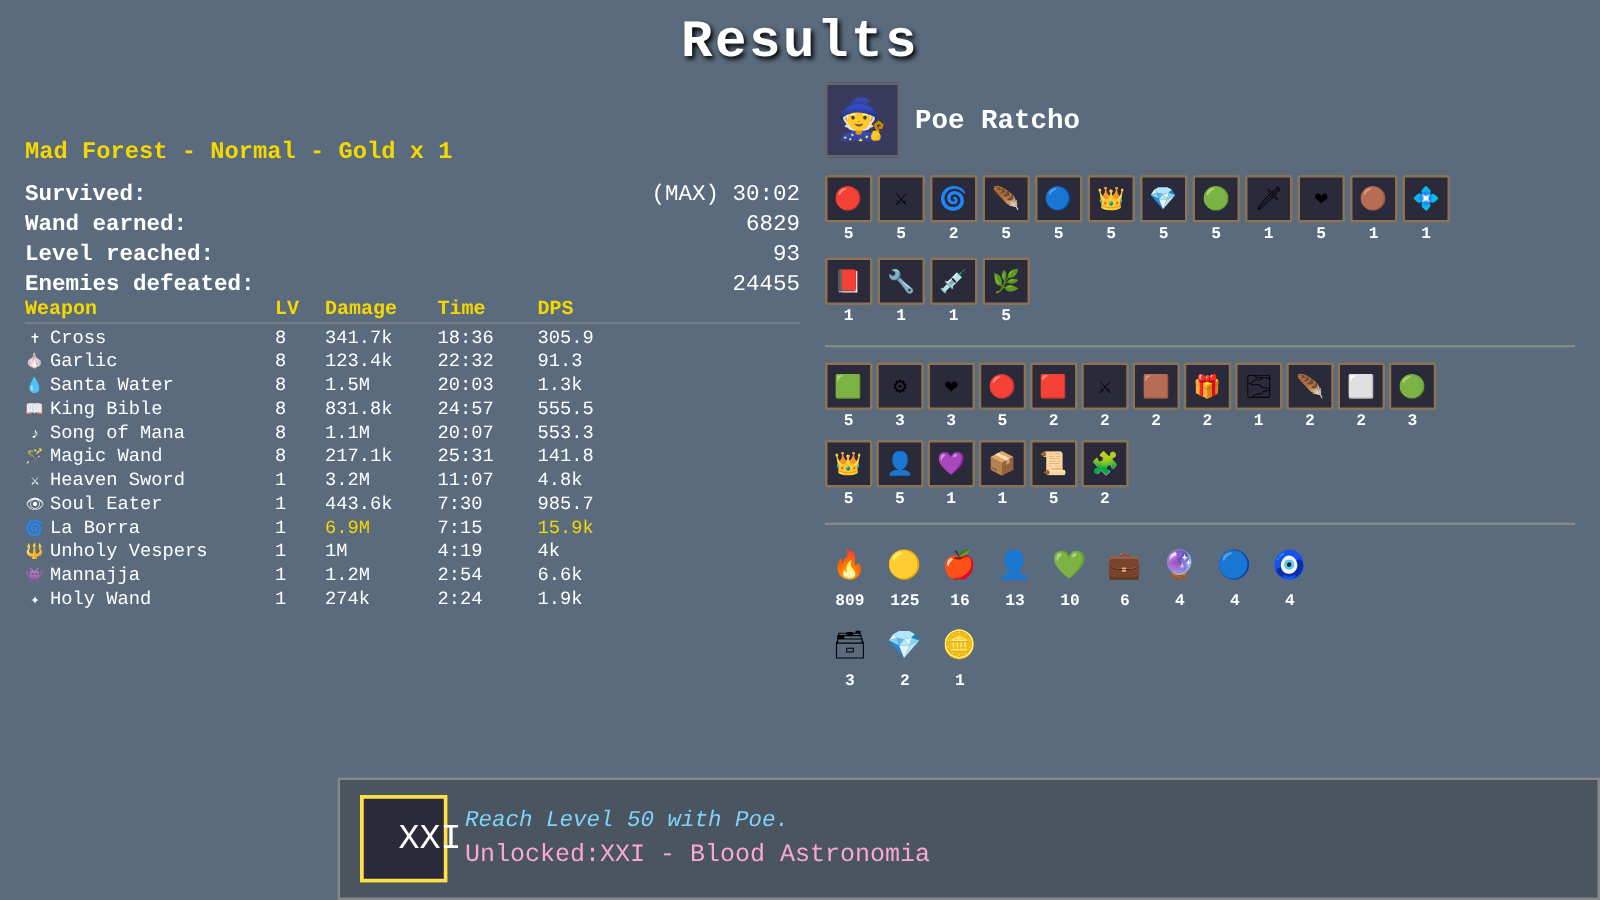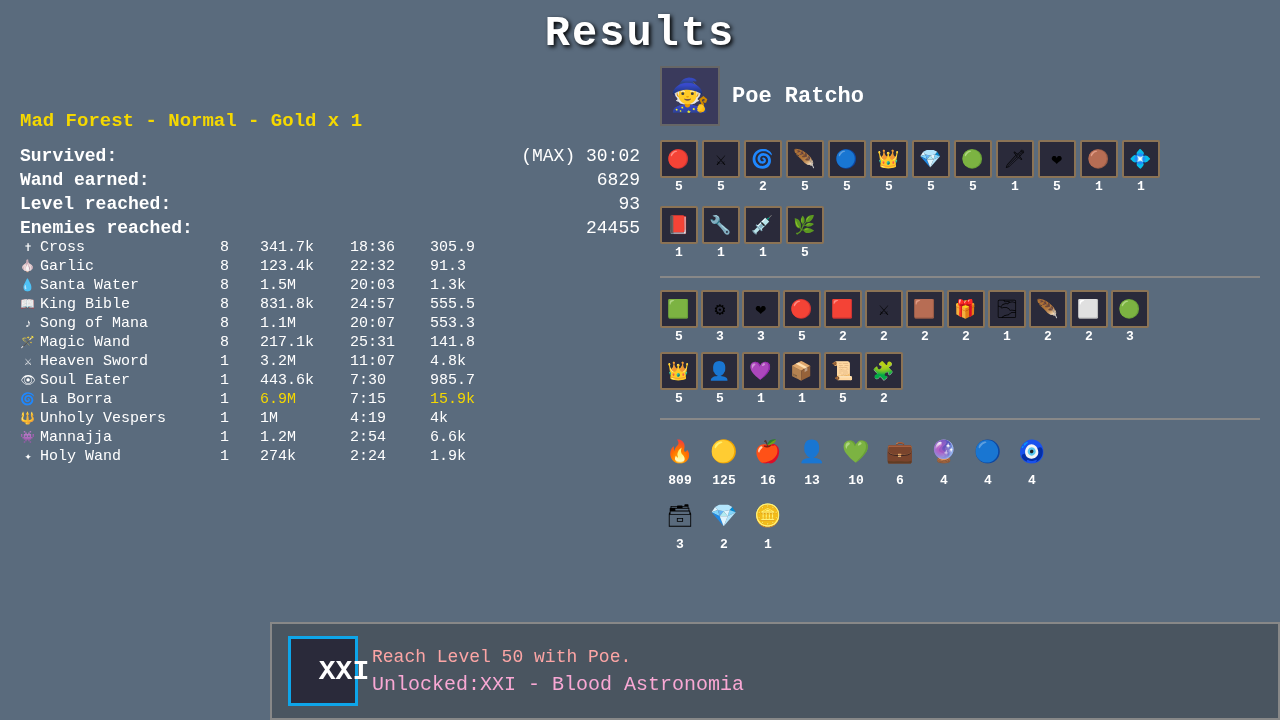--- a/index.html
+++ b/index.html
@@ -216,40 +216,41 @@
       padding: 12px 16px;
       display: flex;
       gap: 14px;
       align-items: center;
     }
 
     .notif-icon {
       width: 70px;
       height: 70px;
       background: #2a2a3a;
-      border: 3px solid #0ea5e9;
+      border: 3px solid #fde047;
       display: flex;
       align-items: center;
       justify-content: center;
       font-size: 28px;
-      font-weight: bold;
+      font-weight: normal;
       color: #fff;
       flex-shrink: 0;
       padding-left: 42px;
     }
 
     .notif-text {
       display: flex;
       flex-direction: column;
       gap: 6px;
     }
 
     .notif-main {
-      color: #fca5a5;
+      color: #7dd3fc;
       font-size: 18px;
+      font-style: italic;
     }
 
     .notif-unlock {
       color: #f9a8d4;
       font-size: 20px;
     }
   </style>
 </head>
 <body>
 
@@ -268,26 +269,33 @@
         </div>
         <div class="stat-row">
           <span class="stat-label">Wand earned:</span>
           <span class="stat-value">6829</span>
         </div>
         <div class="stat-row">
           <span class="stat-label">Level reached:</span>
           <span class="stat-value">93</span>
         </div>
         <div class="stat-row">
-          <span class="stat-label">Enemies reached:</span>
+          <span class="stat-label">Enemies defeated:</span>
           <span class="stat-value">24455</span>
         </div>
       </div>
 
       <div class="weapons-table">
+        <div class="weapons-header">
+          <span>Weapon</span>
+          <span>LV</span>
+          <span>Damage</span>
+          <span>Time</span>
+          <span>DPS</span>
+        </div>
         <div id="weapons-rows">
             <div class="weapon-row">
     <span class="weapon-name">
       <span class="weapon-icon">✝</span>
       <span>Cross</span>
     </span>
     <span>8</span>
     <span class="">341.7k</span>
     <span>18:36</span>
     <span class="">305.9</span>

